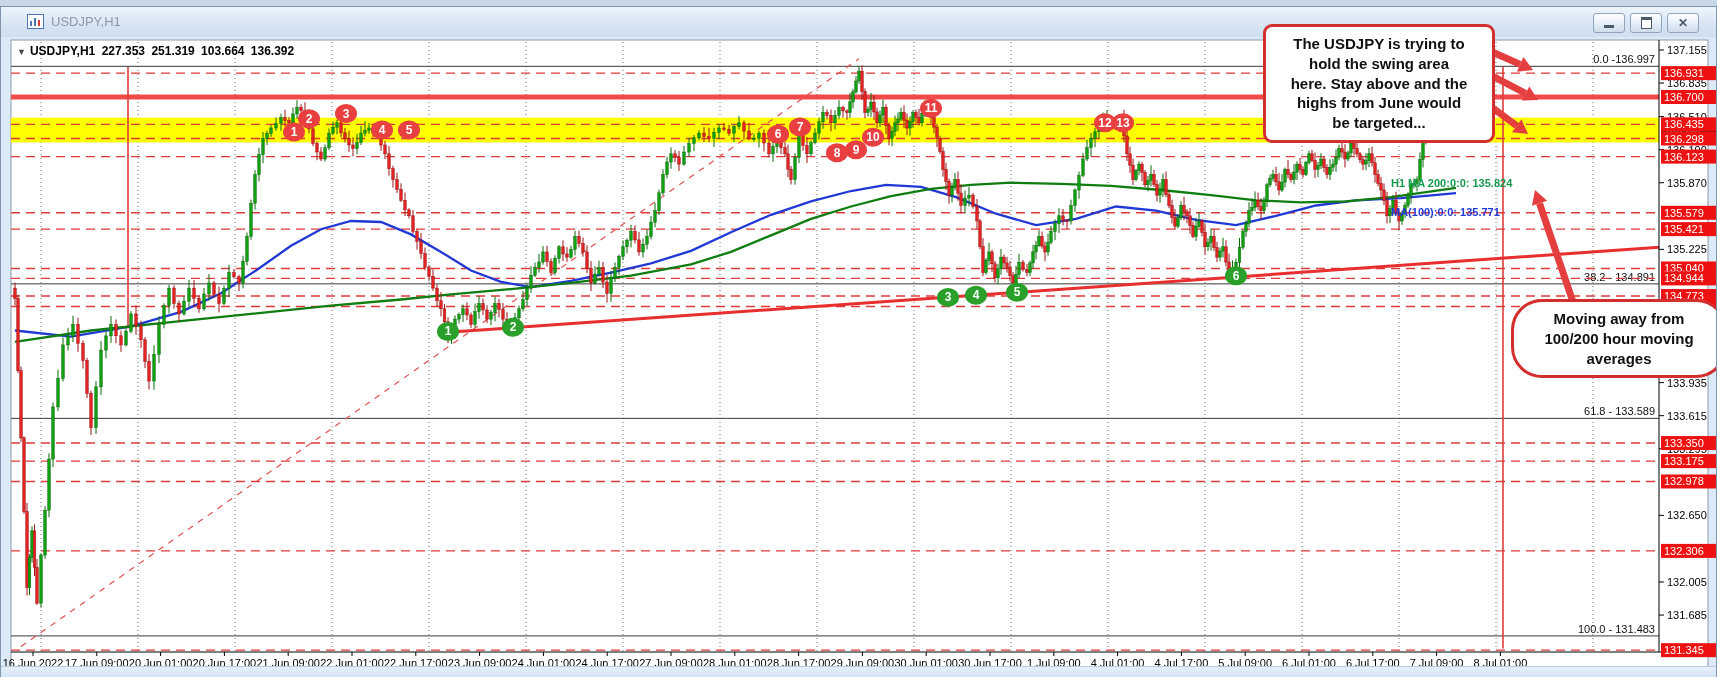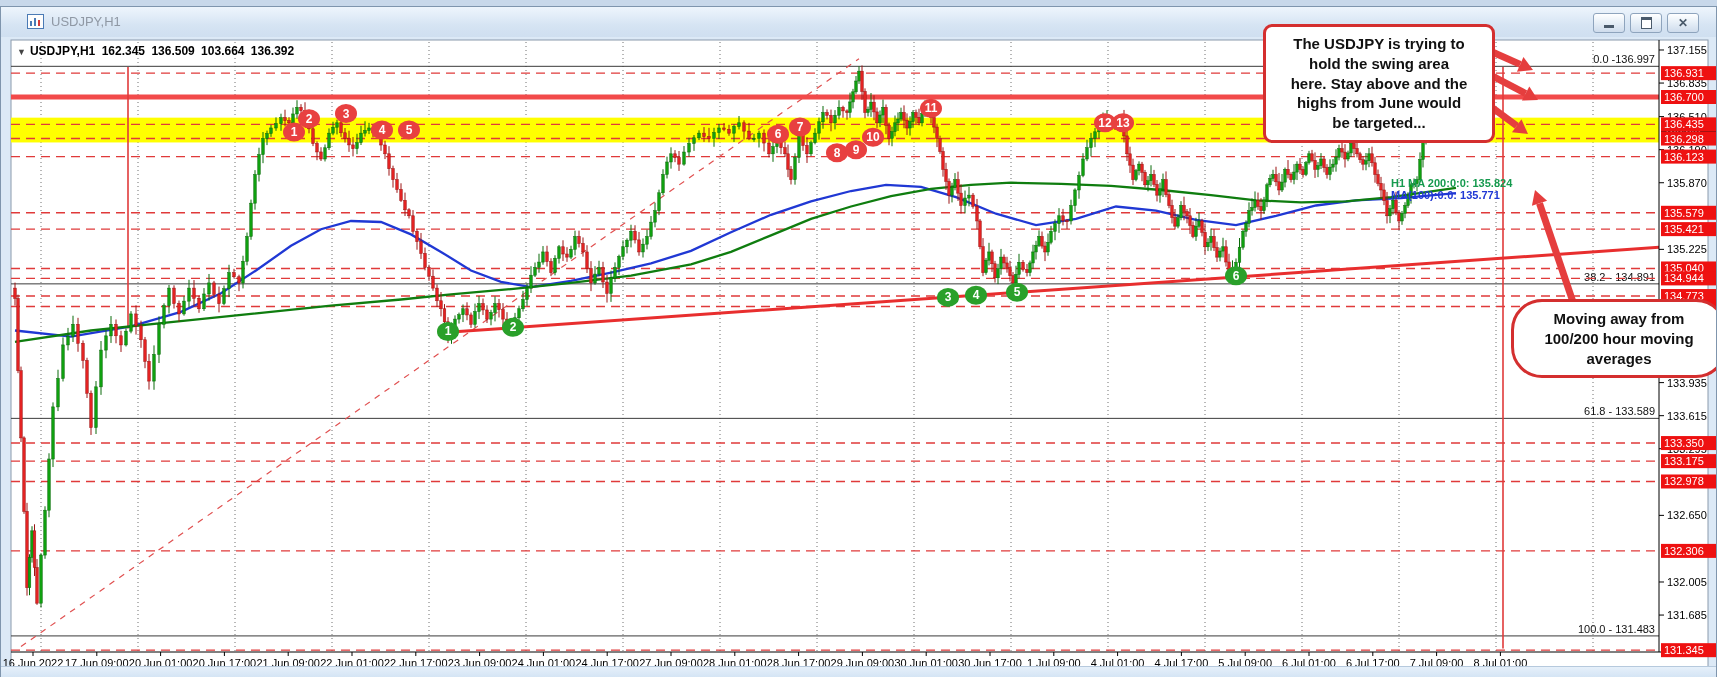--- a/index.html
+++ b/index.html
@@ -24,21 +24,21 @@
   #ohlc-header{position:absolute;left:16px;top:37px;font-size:12px;font-weight:bold;color:#000;z-index:3;}
   #ohlc-header .tri{font-size:9px;color:#444;margin-right:4px;}
   #ohlc-header span{margin-right:3px;}
   .annot{position:absolute;background:#ffffff;border:3px solid #d42f2f;border-radius:9px;
     font-size:15px;font-weight:bold;color:#111;text-align:center;line-height:1.32;
     padding:7px 24px;z-index:4;box-sizing:border-box;}
   #annot-box1{left:1262px;top:17px;width:232px;}
   #annot-box2{left:1510px;top:292px;width:216px;border-radius:31px;}
   .ma-label{position:absolute;left:1390px;width:262px;font-size:11px;font-weight:bold;z-index:2;}
   #ma200-label{top:170px;color:#159a4e;}
-  #ma100-label{top:182px;color:#2038d4;}
+  #ma100-label{top:199px;color:#2038d4;}
 </style>
 </head>
 <body>
 
 <div id="window">
 
   <div id="titlebar">
     <svg id="title-icon" viewBox="0 0 17 15">
       <rect x="0.5" y="0.5" width="16" height="14" fill="#fdfdfd" stroke="#4a7ab5"></rect>
       <rect x="3" y="7" width="2" height="5" fill="#4a7ab5"></rect>
@@ -1071,22 +1071,22 @@
         <polygon points="1537,93 1520.885567921684,93.57015681468903 1528.3276147660458,79.40626120767746" fill="#e53e3e"></polygon>
         <line x1="1470" y1="85" x2="1515.729218277053" y2="118.6952134673021" stroke="#e53e3e" stroke-width="7"></line>
         <polygon points="1527,127 1510.9836259726542,125.13566016612904 1520.4748105814517,112.25476676847515" fill="#e53e3e"></polygon>
         <line x1="1572" y1="295" x2="1538.4981488264966" y2="196.25770180441117" stroke="#e53e3e" stroke-width="7"></line>
         <polygon points="1534,183 1546.0739784290172,193.68733104641308 1530.922319223976,198.82807256240926" fill="#e53e3e"></polygon>
       </g>
     </svg>
 
   <div id="ohlc-header">
     <span class="tri">▼</span><span>USDJPY,H1</span>
-    <span>162.345</span>
-    <span>136.509</span>
+    <span>227.353</span>
+    <span>251.319</span>
     <span>103.664</span>
     <span>136.392</span>
   </div>
 
   <div id="annot-box1" class="annot">The USDJPY is trying to hold the swing area here.  Stay above and the highs from June would be targeted...</div>
   <div id="annot-box2" class="annot">Moving away from 100/200 hour moving averages</div>
 
   <div id="ma200-label" class="ma-label">H1 MA 200:0:0: 135.824</div>
   <div id="ma100-label" class="ma-label">MA(100):0:0: 135.771</div>
 

